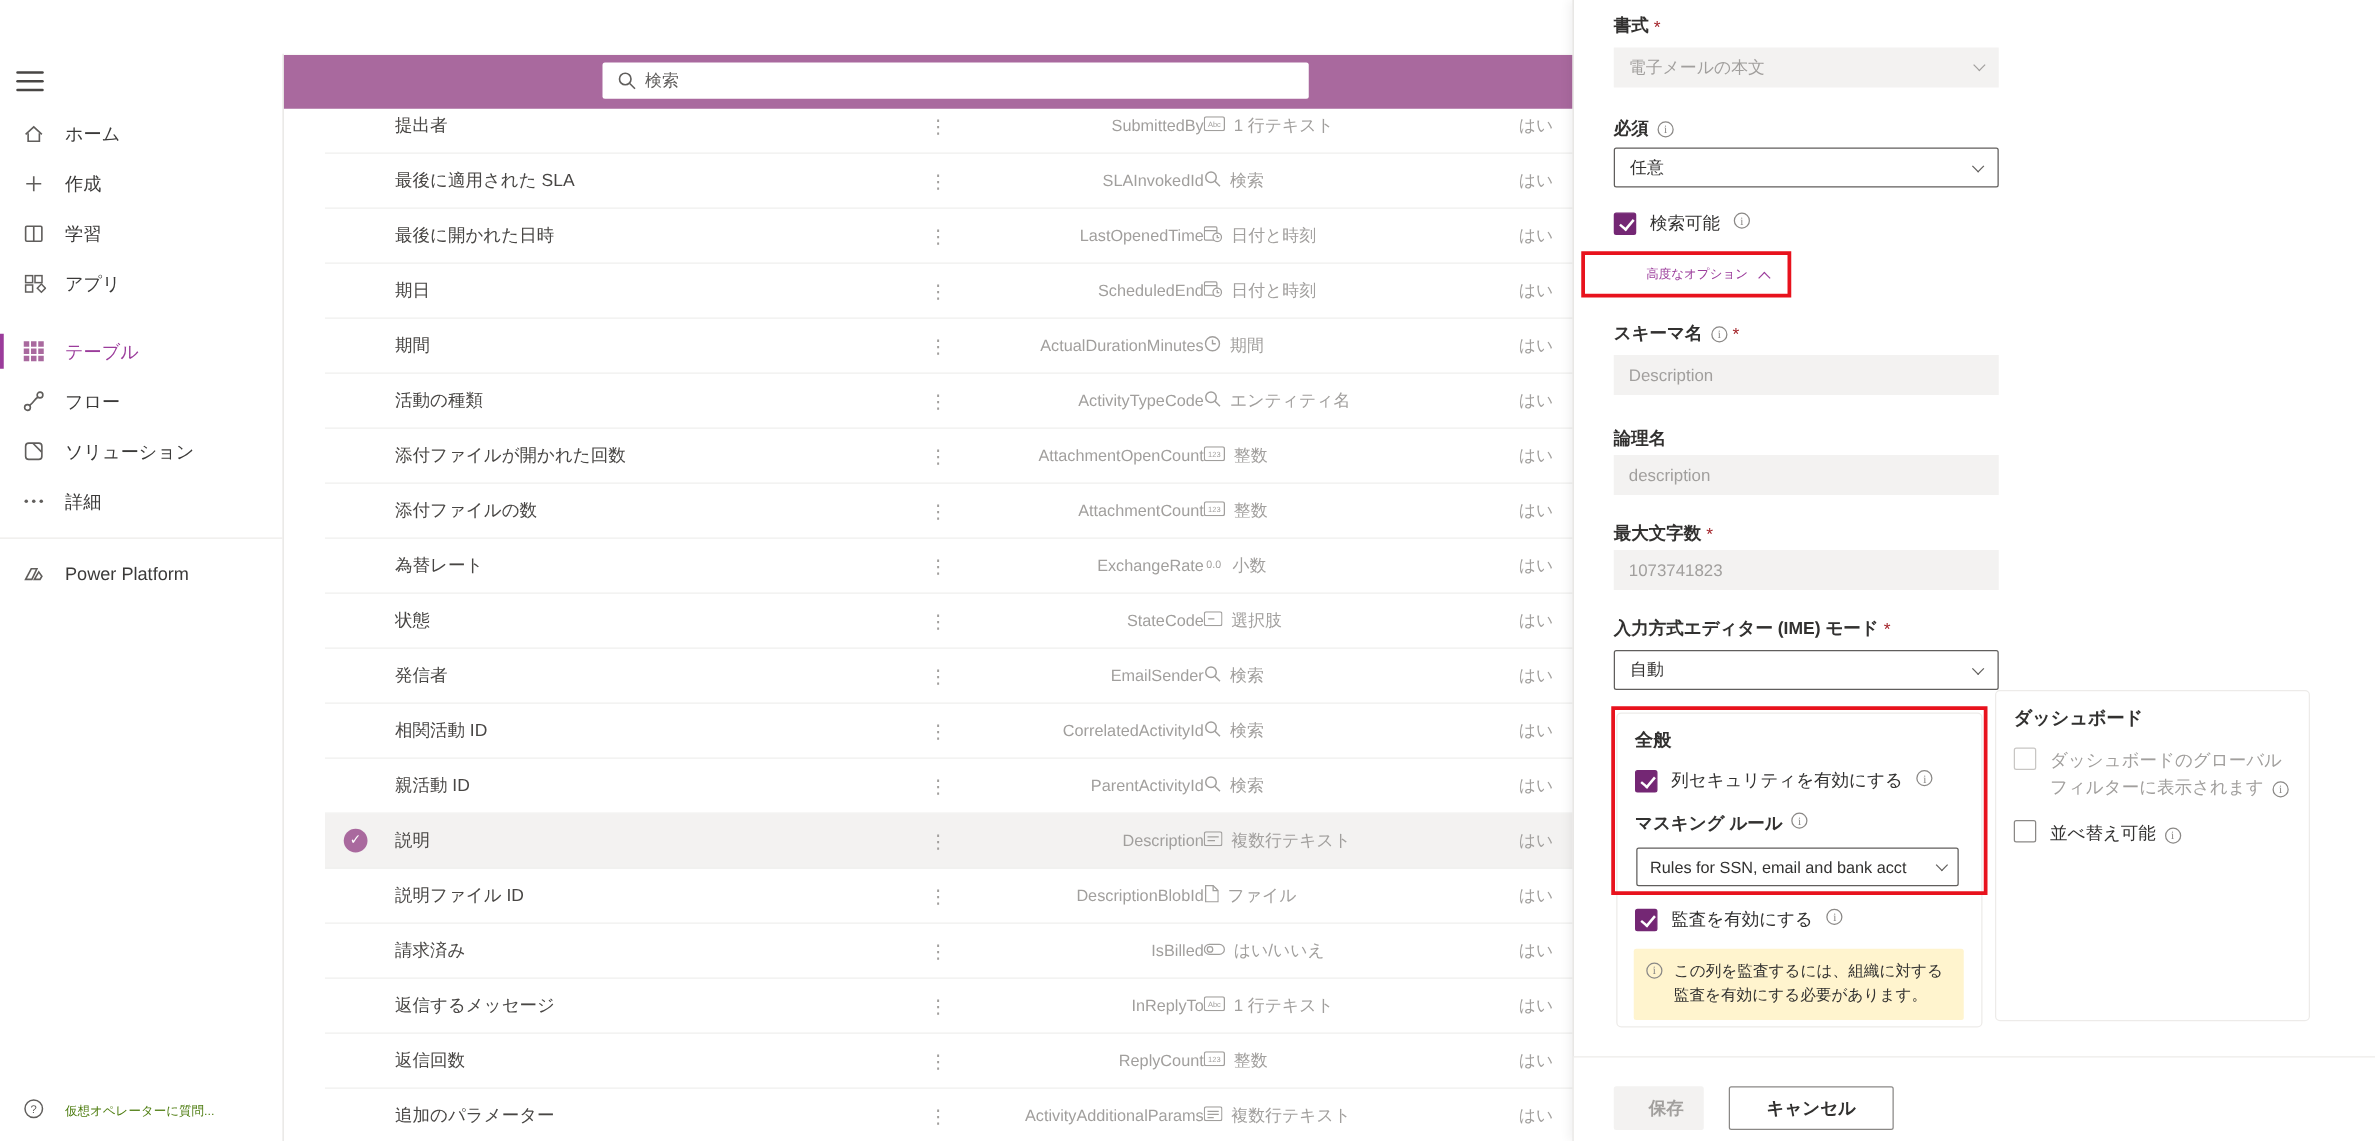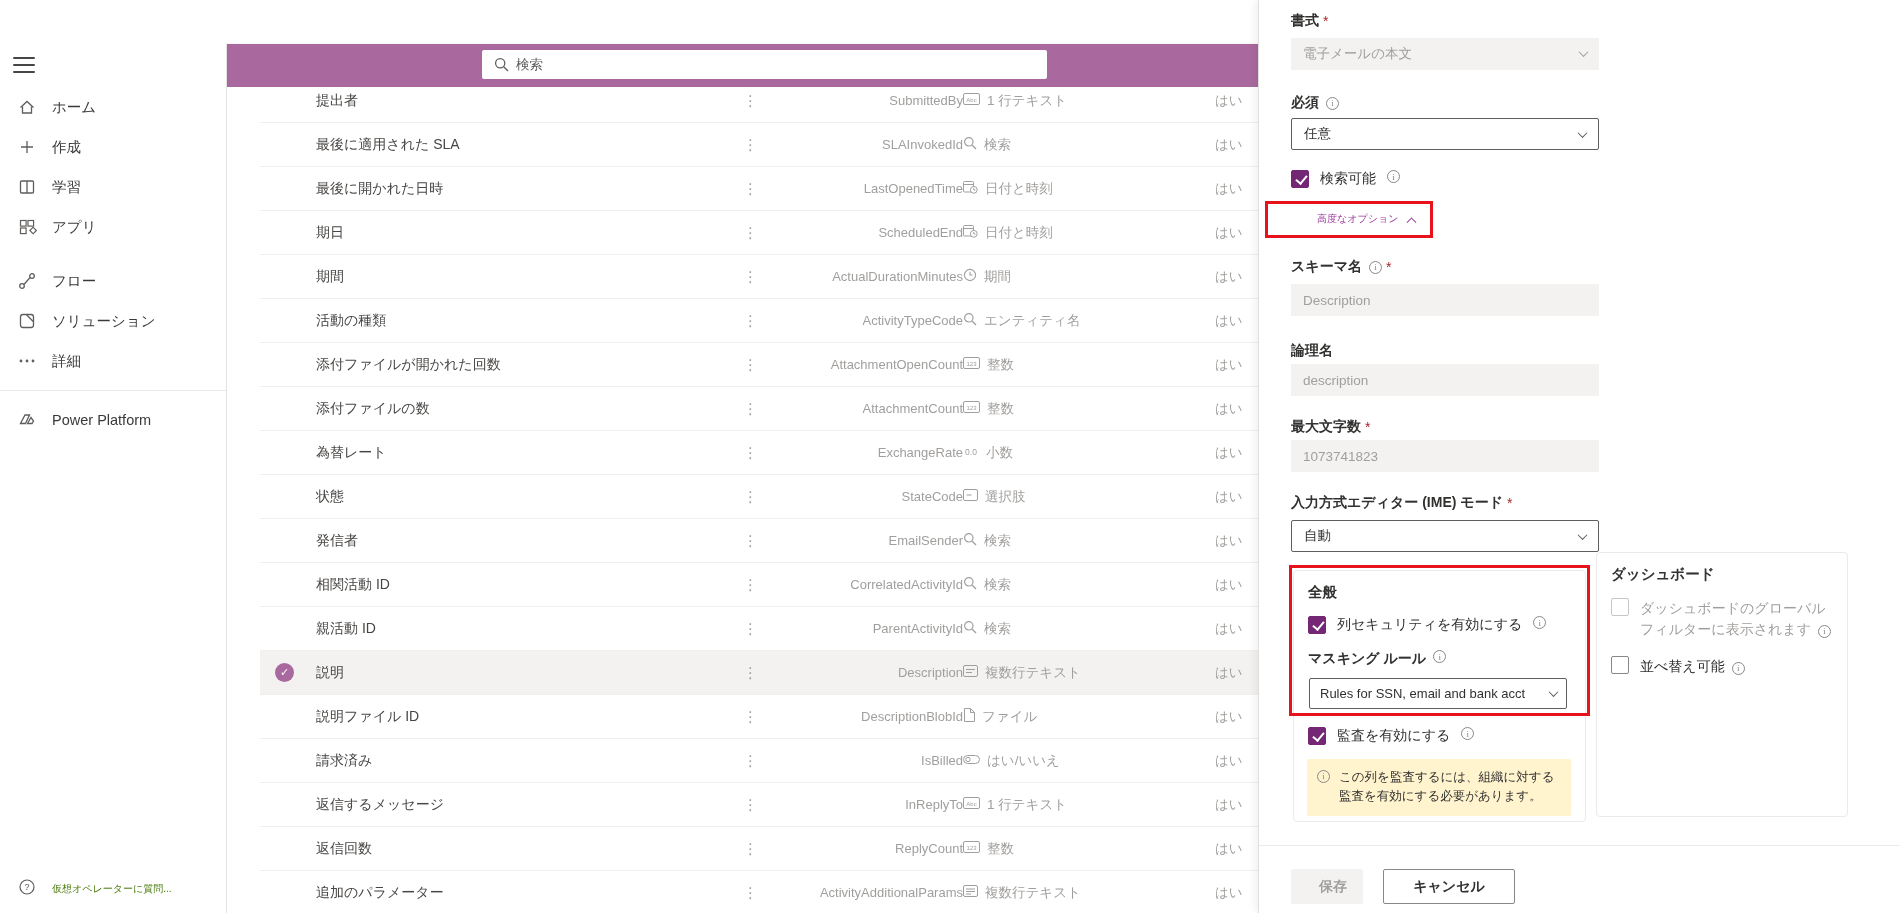--- a/index.html
+++ b/index.html
@@ -170,20 +170,36 @@
           <svg width="20" height="20" viewBox="0 0 20 20" fill="none" stroke="#605e5c" stroke-width="1.2">
             <rect x="3.5" y="3.5" width="5.6" height="5.6"></rect>
             <rect x="11" y="3.5" width="5.6" height="5.6"></rect>
             <rect x="3.5" y="11" width="5.6" height="5.6"></rect>
             <rect x="13.8" y="11.2" width="4.6" height="4.6" transform="rotate(45 16.1 13.5)"></rect>
           </svg>
         </span>
       <span class="nlabel">アプリ</span>
     </div>
     <div class="nav-gap"></div>
+    <div class="nav-item sel">
+      <span class="nicon">
+          <svg width="18" height="18" viewBox="0 0 18 18" fill="#a9699e">
+            <rect x="1" y="1" width="4.4" height="4.4"></rect>
+            <rect x="6.8" y="1" width="4.4" height="4.4"></rect>
+            <rect x="12.6" y="1" width="4.4" height="4.4"></rect>
+            <rect x="1" y="6.8" width="4.4" height="4.4"></rect>
+            <rect x="6.8" y="6.8" width="4.4" height="4.4"></rect>
+            <rect x="12.6" y="6.8" width="4.4" height="4.4"></rect>
+            <rect x="1" y="12.6" width="4.4" height="4.4"></rect>
+            <rect x="6.8" y="12.6" width="4.4" height="4.4"></rect>
+            <rect x="12.6" y="12.6" width="4.4" height="4.4"></rect>
+          </svg>
+        </span>
+      <span class="nlabel">テーブル</span>
+    </div>
     <div class="nav-item">
       <span class="nicon">
           <svg width="20" height="20" viewBox="0 0 20 20" fill="none" stroke="#605e5c" stroke-width="1.3">
             <circle cx="5" cy="15" r="2.3"></circle>
             <circle cx="15" cy="5" r="2.3"></circle>
             <path d="M6.8 13.2 C9.5 11.5, 10.5 8.5, 13.2 6.8"></path>
           </svg>
         </span>
       <span class="nlabel">フロー</span>
     </div>

